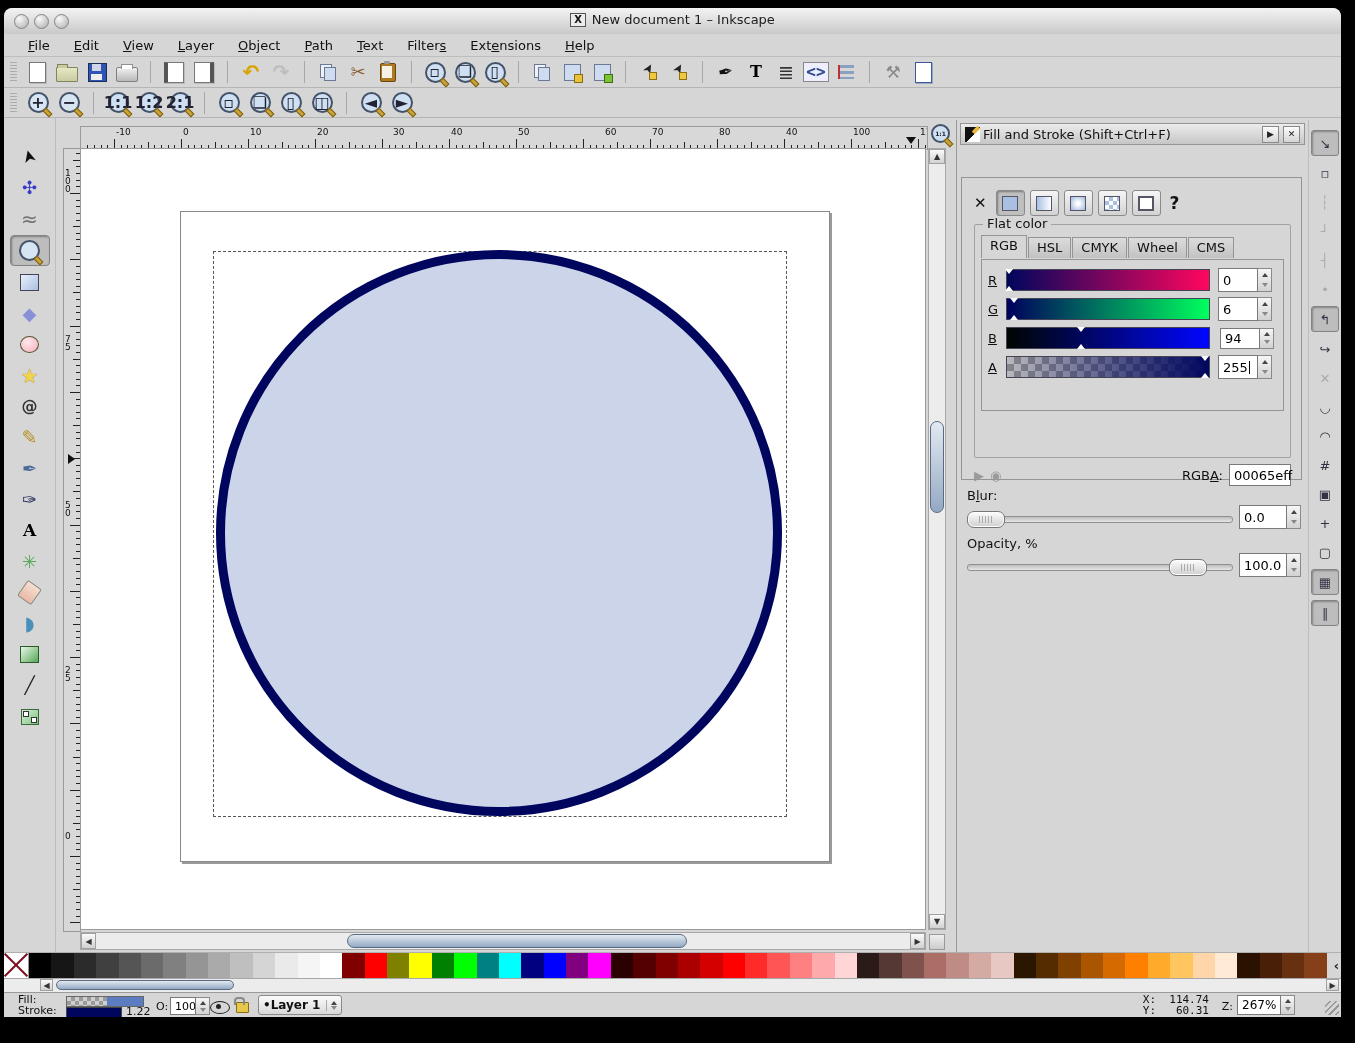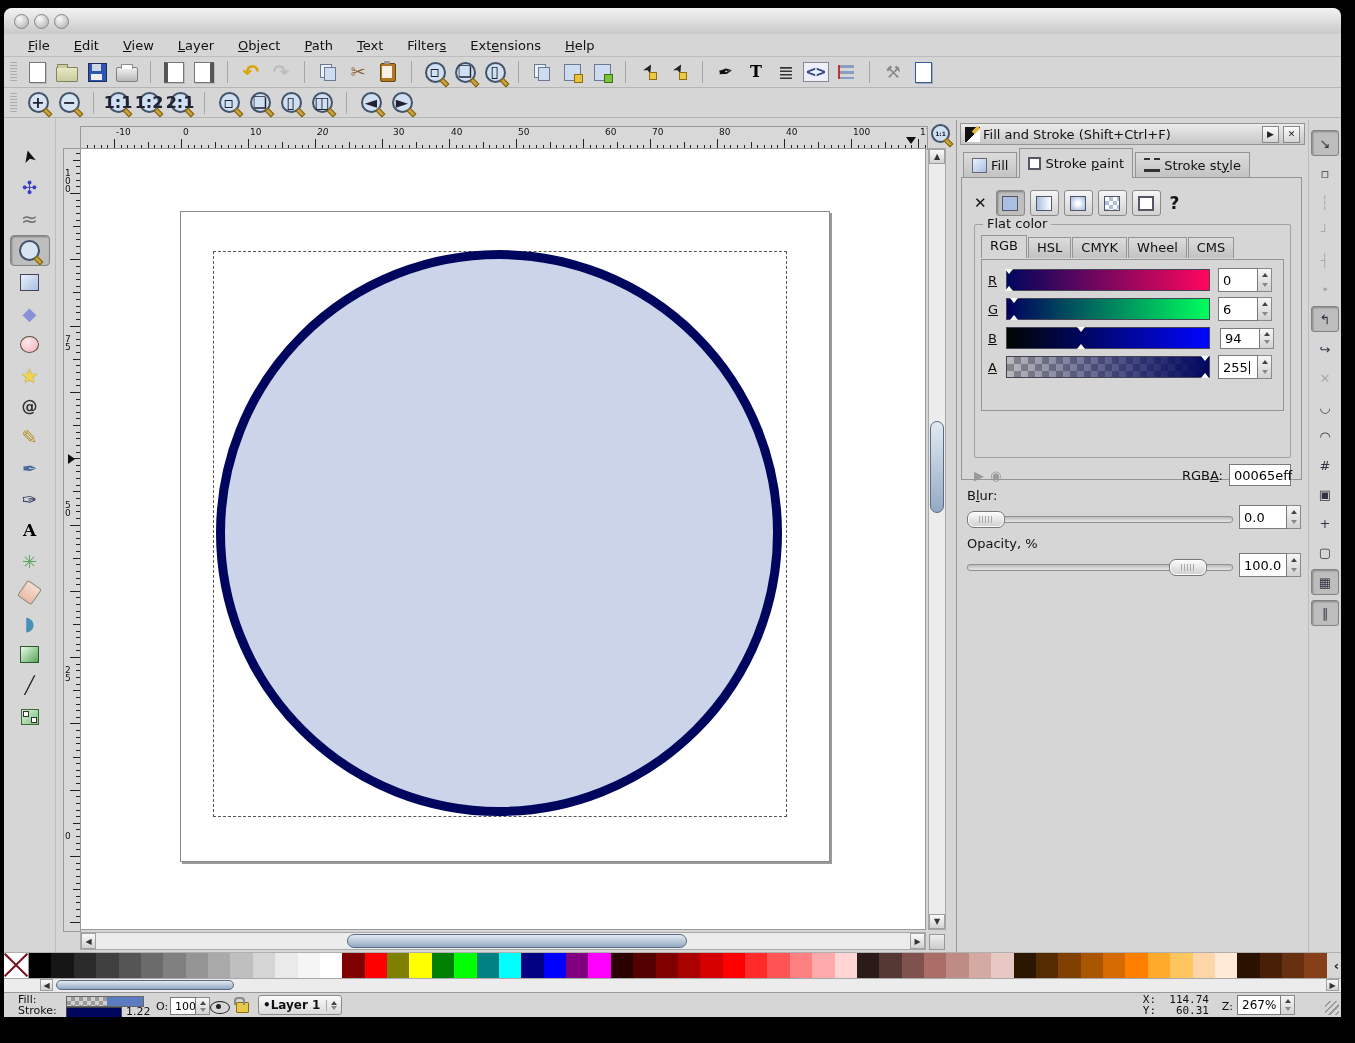--- a/index.html
+++ b/index.html
@@ -174,20 +174,21 @@
 </style>
 </head>
 <body>
 
 <div id="window">
 
   <div class="titlebar">
     <div class="tl" style="left:10px"></div>
     <div class="tl" style="left:30px"></div>
     <div class="tl" style="left:50px"></div>
+    <div class="title"><span class="xbadge">X</span><span>New document 1 – Inkscape</span></div>
   </div>
 
   <div class="menubar" id="menubar">
       <span class="menu-item"><u>F</u>ile</span>
       <span class="menu-item"><u>E</u>dit</span>
       <span class="menu-item"><u>V</u>iew</span>
       <span class="menu-item"><u>L</u>ayer</span>
       <span class="menu-item"><u>O</u>bject</span>
       <span class="menu-item"><u>P</u>ath</span>
       <span class="menu-item"><u>T</u>ext</span>
@@ -510,21 +511,21 @@
         <div class="tickv" style="left: 803.5px; height: 7px;"></div>
         <div class="tickv" style="left: 810.2px; height: 4px;"></div>
         <div class="tickv" style="left: 816.9px; height: 4px;"></div>
         <div class="tickv" style="left: 823.6px; height: 4px;"></div>
         <div class="tickv" style="left: 830.3px; height: 4px;"></div>
         <div class="tickv" style="left: 837px; height: 10px;"></div>
         <div class="tickv" style="left: 843.7px; height: 4px;"></div>
         <div class="rlabel" style="left: 35px;">-10</div>
         <div class="rlabel" style="left: 102px;">0</div>
         <div class="rlabel" style="left: 169px;">10</div>
-        <div class="rlabel" style="left: 236px; font-style: italic;">20</div>
+        <div class="rlabel" style="left: 236px;">20</div>
         <div class="rlabel" style="left: 312px;">30</div>
         <div class="rlabel" style="left: 370px;">40</div>
         <div class="rlabel" style="left: 437px;">50</div>
         <div class="rlabel" style="left: 524px;">60</div>
         <div class="rlabel" style="left: 571px;">70</div>
         <div class="rlabel" style="left: 638px; text-align: right;">80</div>
         <div class="rlabel" style="left: 705px;">40</div>
         <div class="rlabel" style="left: 772px;">100</div>
         <div class="rlabel" style="left: 839px;">110</div>
         <div class="marker-top" style="left: 825px;"></div>
@@ -680,34 +681,20 @@
     <div class="corner-icon"></div>
   </div>
 
   <div class="panel">
     <div class="phead">
       <span class="pen-icon"></span>
       <span class="ptitle">Fill and Stroke (Shift+Ctrl+F)</span>
       <span class="phbtn">▶</span>
       <span class="phbtn">✕</span>
     </div>
-    <div class="ptabs" id="ptabs">
-        <div class="ptab">
-          <span class="tab-ic-fill"></span>
-          <span>Fill</span>
-        </div>
-        <div class="ptab active">
-          <span class="tab-ic-stroke"></span>
-          <span>Stroke <u>p</u>aint</span>
-        </div>
-        <div class="ptab">
-          <span class="tab-ic-style"></span>
-          <span>Stroke st<u>y</u>le</span>
-        </div>
-      </div>
     <div class="notebook">
       <div class="paint-row" id="paint-row">
           <span class="paint-x">✕</span>
           <div class="paintbtn pressed">
             <span class="sq sq-flat"></span>
           </div>
           <div class="paintbtn">
             <span class="sq sq-lin"></span>
           </div>
           <div class="paintbtn">

